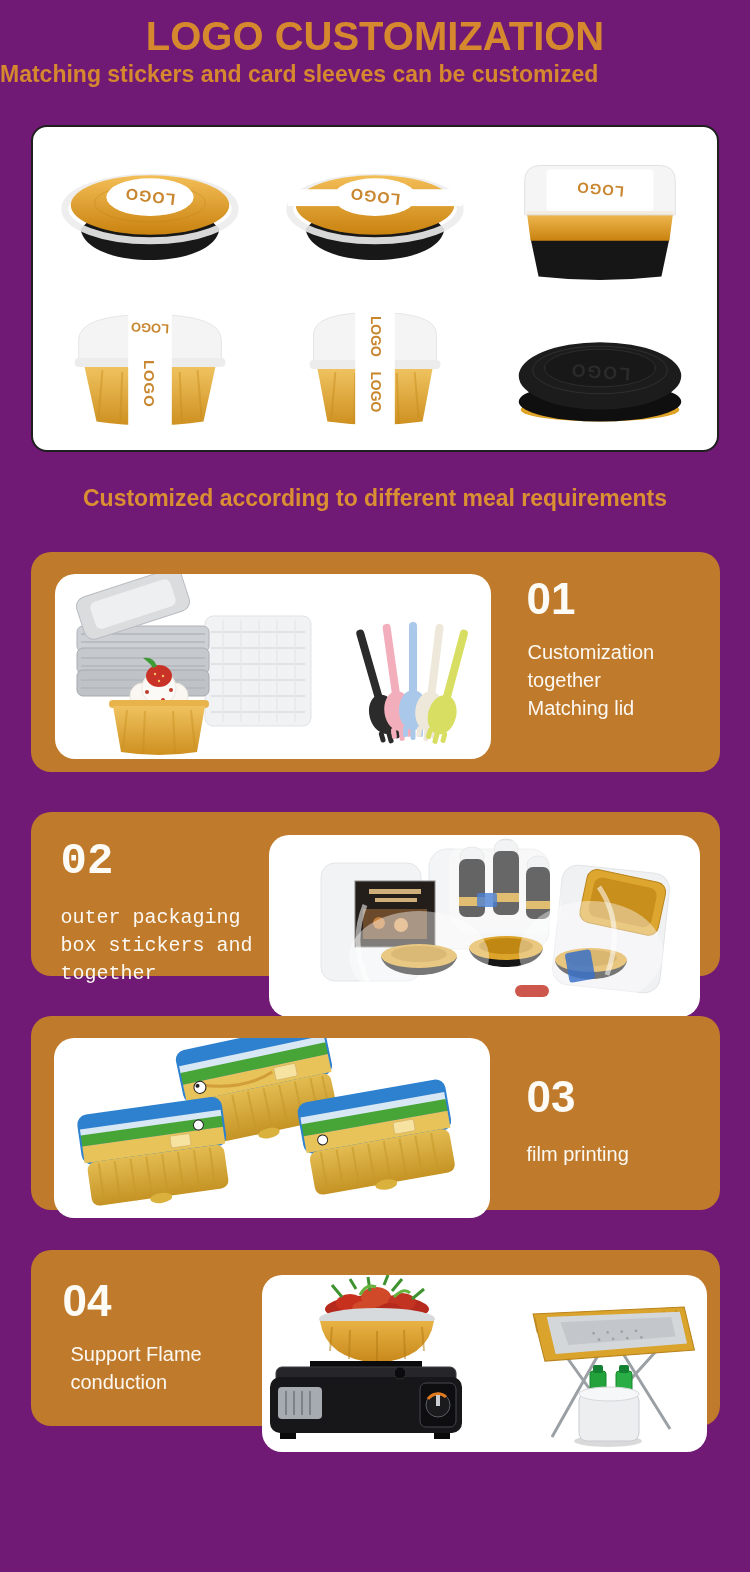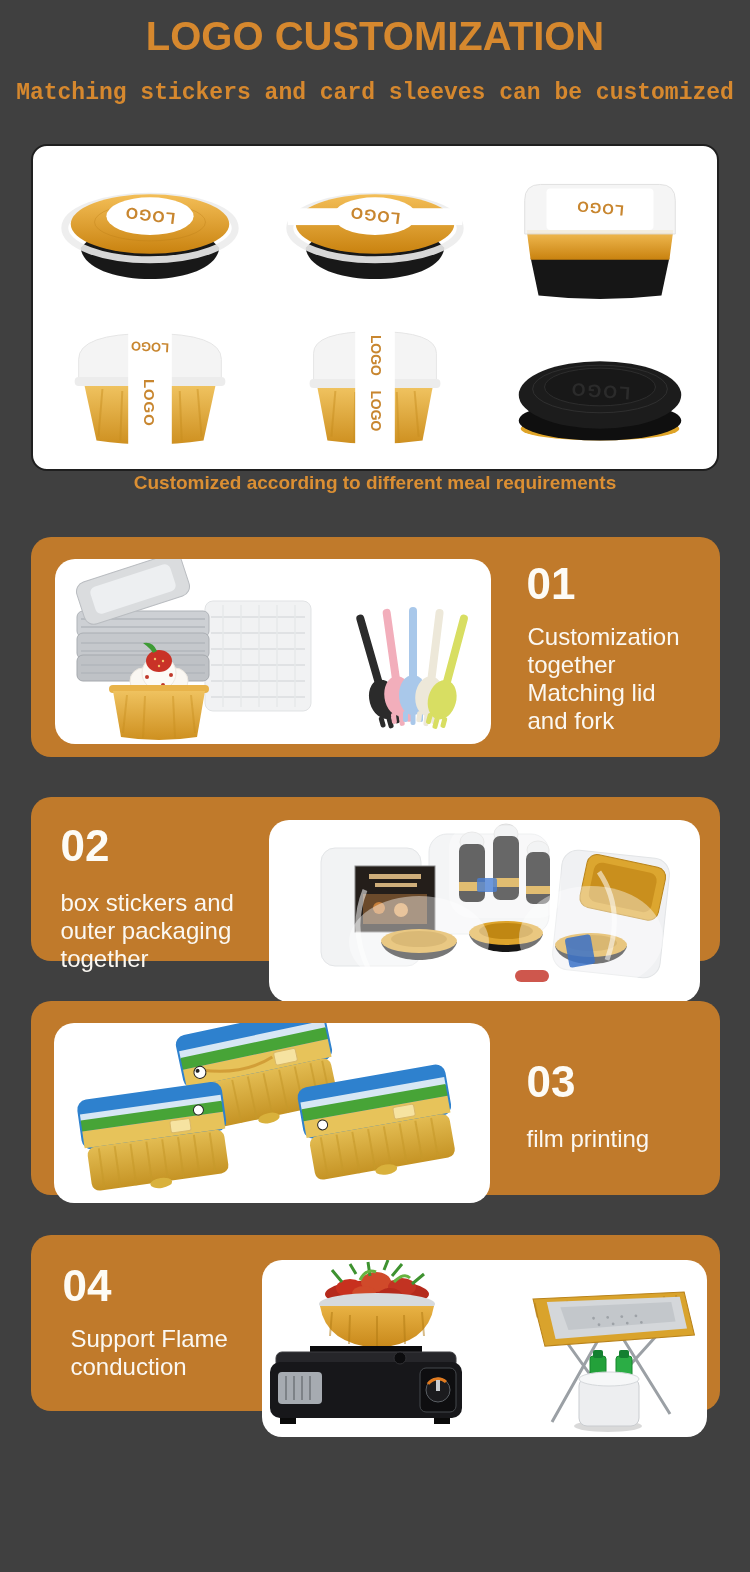--- a/index.html
+++ b/index.html
@@ -1,44 +1,44 @@
 <!DOCTYPE html>
 <html><head>
 <meta charset="utf-8">
 <style>
   html,body{margin:0;padding:0;background:#fff;}
   .page{position:relative;width:750px;height:1572px;margin:0 auto;overflow:hidden;
-        background:#404040;font-family:"Liberation Sans","DejaVu Sans",sans-serif;}
+        background:#701a75;font-family:"Liberation Sans","DejaVu Sans",sans-serif;}
   .title{margin:14px 0 0;text-align:center;font-size:40px;line-height:44px;
          font-weight:bold;color:#D6882E;}
-  .subtitle{margin-top:22px;text-align:center;font-size:23px;line-height:26px;
-         font-weight:bold;color:#D6882E;font-family:Liberation Mono, monospace;}
+  .subtitle{margin-top:3px;text-align:left;font-size:23px;line-height:26px;
+         font-weight:bold;color:#D6882E;}
   .showcase{box-sizing:border-box;width:688px;height:327px;margin:38px auto 0;
          border:2px solid #1f1f1f;border-radius:16px;background:#fff;
          display:grid;grid-template-columns:1fr 1fr 1fr;grid-template-rows:1fr 1fr;
          padding:10px 4px 4px;}
   .cell{display:flex;align-items:center;justify-content:center;}
-  .section-heading{text-align:center;font-size:19px;line-height:24px;
+  .section-heading{margin-top:34px;text-align:center;font-size:23px;line-height:24px;
          font-weight:bold;color:#DB8F33;}
   .card{position:relative;width:689px;margin:40px auto 0;background:#C07A2B;border-radius:20px;}
   .card1{height:220px;margin-top:42px;}
-  .card2{height:164px;}
+  .card2{height:164px;font-family:Liberation Mono, monospace;}
   .card3{height:194px;}
   .card4{height:176px;}
   .imgbox{position:absolute;background:#fff;border-radius:20px;overflow:hidden;}
   .card1 .imgbox{left:24px;top:22px;width:436px;height:185px;}
   .card2 .imgbox{left:238px;top:23px;width:431px;height:182px;}
   .card3 .imgbox{left:23px;top:22px;width:436px;height:180px;}
   .card4 .imgbox{left:231px;top:25px;width:445px;height:177px;}
   .num{position:absolute;color:#FDFBF5;font-size:44px;line-height:42px;font-weight:bold;}
   .card1 .num{left:496px;top:26px;}
   .card2 .num{left:30px;top:28px;}
   .card3 .num{left:496px;top:60px;}
   .card4 .num{left:32px;top:30px;}
-  .ftext{position:absolute;color:#FBF8F2;font-size:24px;line-height:28px;}
+  .ftext{position:absolute;color:#FBF8F2;font-size:20px;line-height:28px;}
   .card1 .ftext{left:497px;top:86px;width:180px;}
   .card2 .ftext{left:30px;top:92px;width:200px;}
   .card3 .ftext{left:496px;top:124px;width:185px;}
   .card4 .ftext{left:40px;top:90px;width:190px;}
   svg{display:block;}
 </style>
 </head>
 <body>
 
 <div class="page">
@@ -227,21 +227,20 @@
               <rect x="5" y="112" width="5" height="11" rx="2" fill="#D8DE62"></rect>
             </g>
         </g>
       </svg>
     </div>
     <div class="num">01</div>
     <div class="ftext">
       <div>Customization</div>
       <div>together</div>
       <div>Matching lid</div>
-      <div>and fork</div>
     </div>
   </div>
 
   <div class="card card2">
     <div class="imgbox">
       <svg width="431" height="182" viewBox="0 0 431 182">
 
         <rect x="52" y="28" width="100" height="118" rx="14" fill="#F2F3F4" stroke="#E3E5E7"></rect>
         <rect x="288" y="34" width="108" height="120" rx="16" fill="#F0F1F3" stroke="#E2E4E6" transform="rotate(6 342 94)"></rect>
         <rect x="160" y="14" width="120" height="100" rx="18" fill="#F4F5F6" stroke="#E6E8EA"></rect>
@@ -289,22 +288,22 @@
         <rect x="180" y="6" width="112" height="92" rx="22" fill="#FFFFFF" opacity="0.35"></rect>
         <path d="M96 70 Q80 110 100 150 M330 52 Q356 90 338 140" stroke="#FFFFFF" stroke-width="5" opacity="0.55" fill="none"></path>
 
         <rect x="298" y="116" width="26" height="30" rx="3" fill="#3B72C8" opacity="0.85" transform="rotate(-10 311 131)"></rect>
         <rect x="208" y="58" width="20" height="14" rx="2" fill="#4A80D4" opacity="0.8"></rect>
         <rect x="246" y="150" width="34" height="12" rx="6" fill="#C53A2E" opacity="0.85"></rect>
       </svg>
     </div>
     <div class="num">02</div>
     <div class="ftext">
+      <div>outer packaging</div>
       <div>box stickers and</div>
-      <div>outer packaging</div>
       <div>together</div>
     </div>
   </div>
 
   <div class="card card3">
     <div class="imgbox">
       <svg width="436" height="180" viewBox="0 0 436 180">
         <defs>
             <linearGradient id="gc3" x1="0" y1="0" x2="0" y2="1">
           <stop offset="0" stop-color="#E3BC52"></stop>

